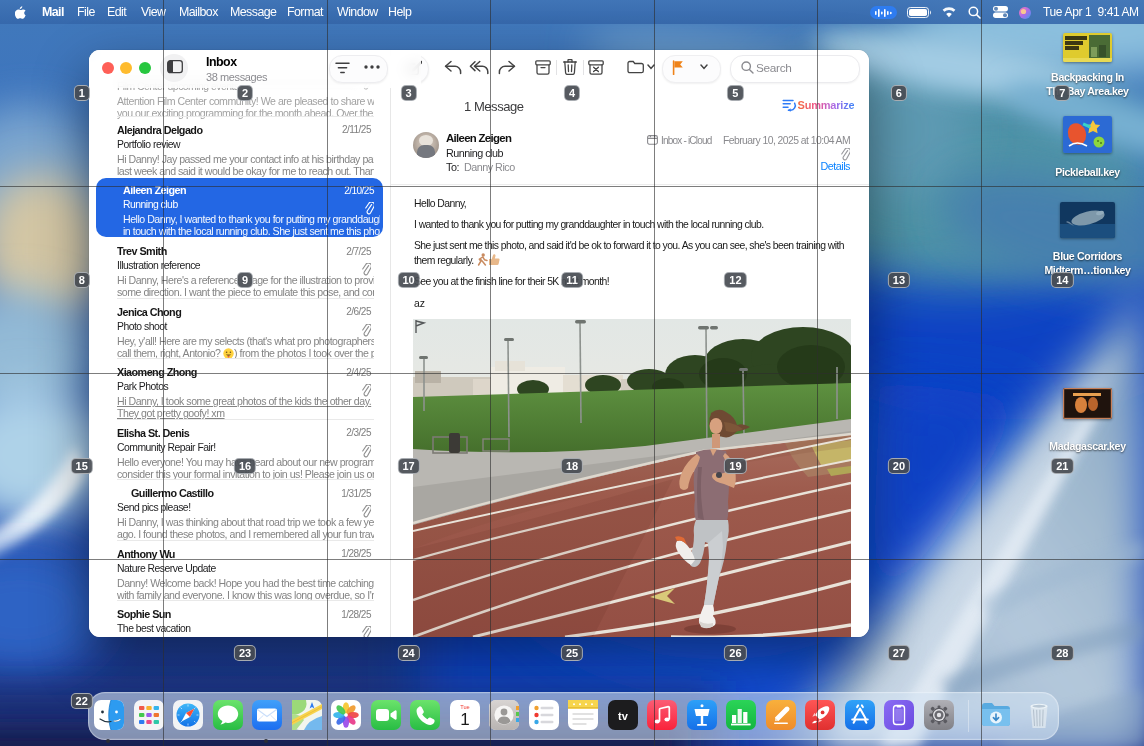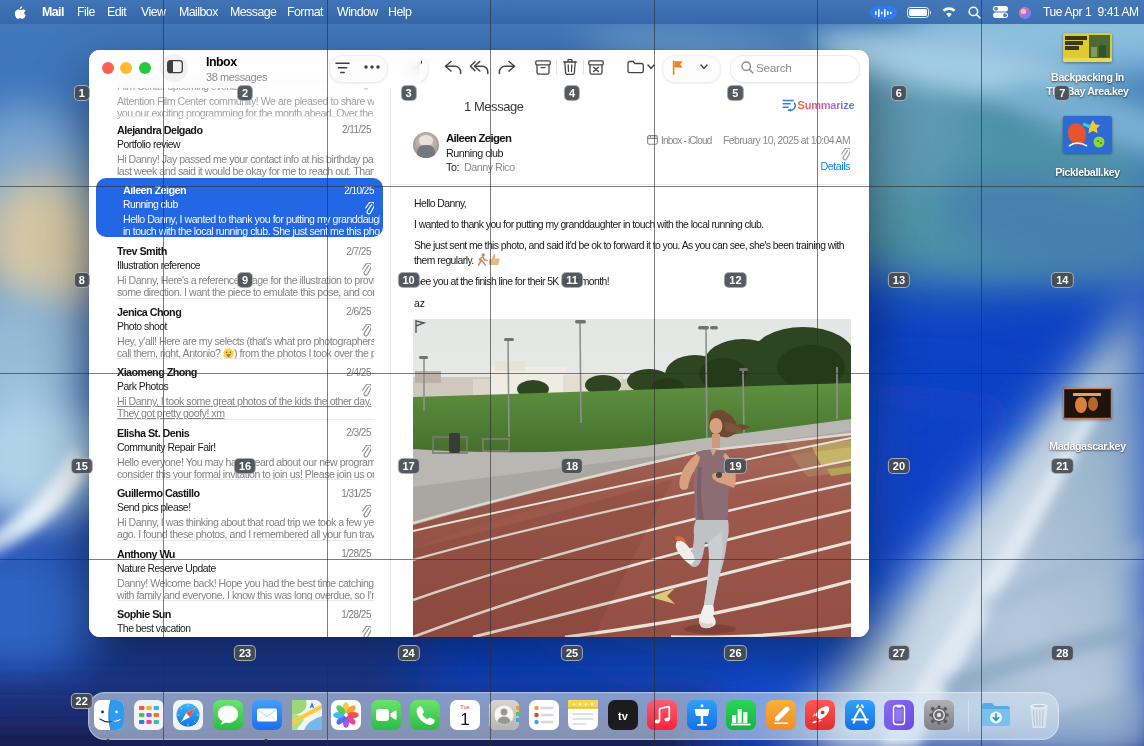--- a/index.html
+++ b/index.html
@@ -184,20 +184,30 @@
       <ellipse cx="14" cy="18" rx="9" ry="11" fill="#e8542e" transform="rotate(-18 14 18)"></ellipse>
       <path d="M30,4 l2.4,4.4 4.8,0.6 -3.4,3.4 0.8,4.8 -4.6,-2.2 -4.6,2.2 0.8,-4.8 -3.4,-3.4 4.8,-0.6 Z" fill="#f5c63a"></path>
       <circle cx="36" cy="26" r="5.5" fill="#8ed63e"></circle>
         <circle cx="35" cy="25" r="1" fill="#4a7e18"></circle>
         <circle cx="38" cy="27" r="1" fill="#4a7e18"></circle>
       <path d="M6,30 Q14,24 24,30" stroke="#fff" stroke-width="1.6" fill="none"></path>
       <rect x="20" y="8" width="8" height="3" fill="#35d4c8" transform="rotate(24 24 9)"></rect>
     </svg>
     <div class="dlabel" style="margin-top:9px;">Pickleball.key</div>
   </div>
+  <div class="dico" style="left:1040px;top:202px;width:95px;">
+    <svg width="55" height="36" viewBox="0 0 55 36" style="border-radius:2px;box-shadow:0 1px 3px rgba(0,0,0,.4)">
+      <rect width="55" height="36" fill="#10375f"></rect>
+      <rect y="22" width="55" height="14" fill="#1b4e7e"></rect>
+      <ellipse cx="28" cy="16" rx="17" ry="6.5" fill="#7e98aa" transform="rotate(-14 28 16)"></ellipse>
+      <path d="M12,22 Q8,18 6,20 L14,24 Z" fill="#68829a"></path>
+      <ellipse cx="40" cy="11" rx="4" ry="2" fill="#93acbc" transform="rotate(-14 40 11)"></ellipse>
+    </svg>
+    <div class="dlabel" style="margin-top:8px;">Blue Corridors<br>Midterm…tion.key</div>
+  </div>
   <div class="dico" style="left:1040px;top:388px;width:95px;">
     <svg width="49" height="31" viewBox="0 0 49 31" style="border-radius:2px;box-shadow:0 1px 3px rgba(0,0,0,.4)">
       <rect width="49" height="31" fill="#1f130d"></rect>
       <rect x="0.6" y="0.6" width="47.8" height="29.8" fill="none" stroke="#c8805a" stroke-width="1.2"></rect>
       <ellipse cx="18" cy="17" rx="6" ry="8" fill="#d8813c"></ellipse>
       <ellipse cx="30" cy="16" rx="5" ry="7" fill="#b8642c"></ellipse>
       <rect x="10" y="5" width="28" height="3" fill="#e8a050"></rect>
     </svg>
     <div class="dlabel" style="margin-top:17px;">Madagascar.key</div>
   </div>
@@ -262,21 +272,21 @@
 
       <div class="nm" style="top:376.5px;">Elisha St. Denis</div>
       <div class="dt" style="top:377px;">2/3/25</div>
       <div class="sb" style="top:391.5px;">Community Repair Fair!</div>
       <div class="clip" style="top:393.5px;"><svg width="10" height="13" viewBox="0 0 10 13">
             <path d="M7.6,2.6 L3.4,8.8 a1.9,1.9 0 0 0 3.1,2.2 L10,4.4 a3,3 0 0 0 -4.9,-3.4 L1.7,6" fill="none" stroke="#8f8f8f" stroke-width="1.15" stroke-linecap="round"></path>
           </svg></div>
       <div class="pv" style="top:405.5px;">Hello everyone! You may have heard about our new program, but<br>consider this your formal invitation to join us! Please join us on…</div>
       <div class="sep" style="top:429.4px;"></div>
 
-      <div class="nm" style="top:437px;">Guillermo Castillo</div>
+      <div class="nm" style="top:437px;margin-left:14px;">Guillermo Castillo</div>
       <div class="dt" style="top:437.5px;">1/31/25</div>
       <div class="sb" style="top:452px;">Send pics please!</div>
       <div class="clip" style="top:454px;"><svg width="10" height="13" viewBox="0 0 10 13">
             <path d="M7.6,2.6 L3.4,8.8 a1.9,1.9 0 0 0 3.1,2.2 L10,4.4 a3,3 0 0 0 -4.9,-3.4 L1.7,6" fill="none" stroke="#8f8f8f" stroke-width="1.15" stroke-linecap="round"></path>
           </svg></div>
       <div class="pv" style="top:466px;">Hi Danny, I was thinking about that road trip we took a few years<br>ago. I found these photos, and I remembered all your fun travel…</div>
       <div class="sep" style="top:489.9px;"></div>
 
       <div class="nm" style="top:497.5px;">Anthony Wu</div>
       <div class="dt" style="top:498px;">1/28/25</div>

